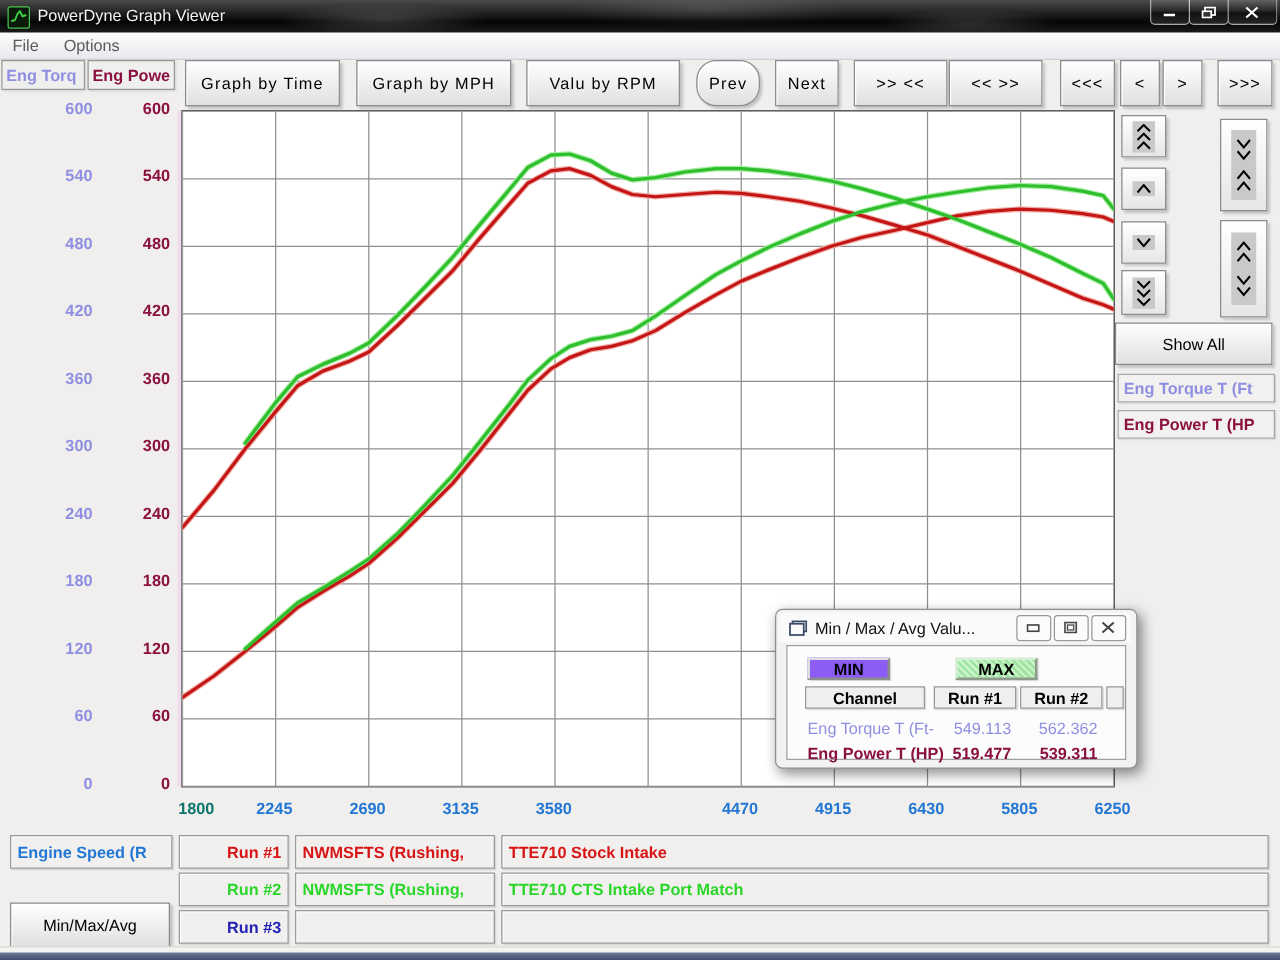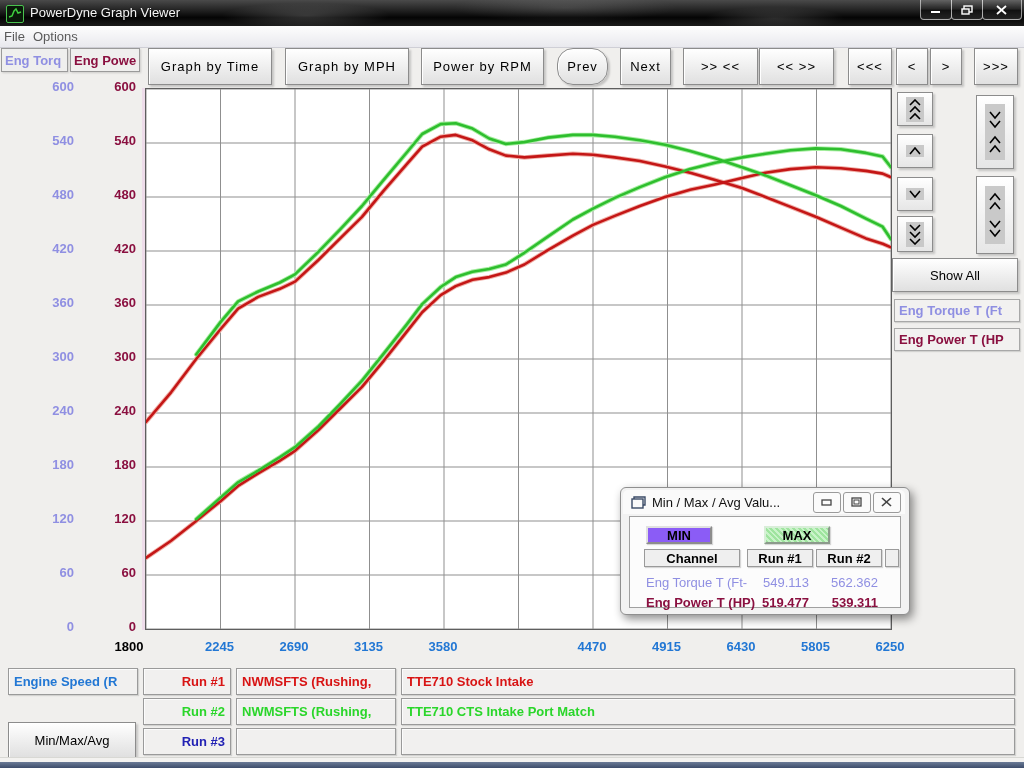--- a/index.html
+++ b/index.html
@@ -19,21 +19,21 @@
   #app-icon{left:6px;top:5px;width:16px;height:16px;background:#0a1a0a;
     border:1px solid #49c24e;border-radius:2px;}
   #title-text{left:30px;top:5px;font-size:13px;color:#f4f4f4;text-shadow:0 1px 2px #000;}
   .winbtn{top:0;height:19px;border:1px solid rgba(255,255,255,.55);border-top:none;
     background:linear-gradient(rgba(120,120,120,.55),rgba(40,40,40,.6) 45%,rgba(10,10,10,.7) 55%,rgba(70,70,70,.5));
     border-radius:0 0 4px 4px;display:flex;align-items:center;justify-content:center;}
   
   #menubar{left:0;top:26px;width:1024px;height:21px;
     background:linear-gradient(#fdfdfd,#e9e9ee);border-bottom:1px solid #cfcfd6;
     display:flex;align-items:center;font-size:13px;color:#5a5a5a;}
-  #menubar span{padding:0 4px;}
+  #menubar span{padding:0 10px;}
 
   
   .btn{background:linear-gradient(#ffffff,#ececec 60%,#e0e0e0);
     border:1px solid #8c8c8c;box-shadow:inset 1px 1px 0 #fff, 2px 2px 2px rgba(0,0,0,.18);
     display:flex;align-items:center;justify-content:center;
     font-weight:normal;font-size:13px;color:#000;box-sizing:border-box;}
 
   
   .chan-tab{height:24px;background:#efefee;border:1px solid #9a9a9a;
     box-shadow:1px 1px 2px rgba(0,0,0,.15);display:flex;align-items:center;
@@ -120,21 +120,21 @@
 <div class="chan-tab abs" style="left: 1px; top: 48px; width: 67px; color: rgb(143, 143, 226);">
   <span>Eng Torq</span>
 </div>
 <div class="chan-tab abs" style="left: 70px; top: 48px; width: 70px; color: rgb(138, 16, 64);">
   <span>Eng Powe</span>
 </div>
 
 <div id="toolbar" class="abs" style="left:0;top:48px">
     <div class="btn abs" style="left: 148px; top: 0px; width: 124px; height: 37px; letter-spacing: 1px;">Graph by Time</div>
     <div class="btn abs" style="left: 285px; top: 0px; width: 124px; height: 37px; letter-spacing: 1px;">Graph by MPH</div>
-    <div class="btn abs" style="left: 421px; top: 0px; width: 123px; height: 37px; letter-spacing: 1px;">Power by RPM</div>
+    <div class="btn abs" style="left: 421px; top: 0px; width: 123px; height: 37px; letter-spacing: 1px;">Valu by RPM</div>
     <div class="btn abs" style="left: 557px; top: 0px; width: 51px; height: 37px; letter-spacing: 1px; border-radius: 16px;">Prev</div>
     <div class="btn abs" style="left: 620px; top: 0px; width: 51px; height: 37px; letter-spacing: 1px;">Next</div>
     <div class="btn abs" style="left: 683px; top: 0px; width: 75px; height: 37px; letter-spacing: 1px;">&gt;&gt; &lt;&lt;</div>
     <div class="btn abs" style="left: 759px; top: 0px; width: 75px; height: 37px; letter-spacing: 1px;">&lt;&lt; &gt;&gt;</div>
     <div class="btn abs" style="left: 848px; top: 0px; width: 44px; height: 37px; letter-spacing: 1px;">&lt;&lt;&lt;</div>
     <div class="btn abs" style="left: 896px; top: 0px; width: 32px; height: 37px; letter-spacing: 1px;">&lt;</div>
     <div class="btn abs" style="left: 930px; top: 0px; width: 32px; height: 37px; letter-spacing: 1px;">&gt;</div>
     <div class="btn abs" style="left: 974px; top: 0px; width: 44px; height: 37px; letter-spacing: 1px;">&gt;&gt;&gt;</div>
   </div>
 
@@ -192,21 +192,21 @@
     <span style="left: 66px; top: 457px; color: rgb(138, 16, 64);">180</span>
     <span style="left: 66px; top: 403px; color: rgb(138, 16, 64);">240</span>
     <span style="left: 66px; top: 349px; color: rgb(138, 16, 64);">300</span>
     <span style="left: 66px; top: 295px; color: rgb(138, 16, 64);">360</span>
     <span style="left: 66px; top: 241px; color: rgb(138, 16, 64);">420</span>
     <span style="left: 66px; top: 187px; color: rgb(138, 16, 64);">480</span>
     <span style="left: 66px; top: 133px; color: rgb(138, 16, 64);">540</span>
     <span style="left: 66px; top: 79px; color: rgb(138, 16, 64);">600</span>
   </div>
 <div id="xticks">
-    <span style="left: 89px; top: 639px; color: #000000;">1800</span>
+    <span style="left: 117px; top: 639px; color: #0f766e;">1800</span>
     <span style="left: 179.5px; top: 639px; color: rgb(34, 119, 212);">2245</span>
     <span style="left: 254px; top: 639px; color: rgb(34, 119, 212);">2690</span>
     <span style="left: 328.5px; top: 639px; color: rgb(34, 119, 212);">3135</span>
     <span style="left: 403px; top: 639px; color: rgb(34, 119, 212);">3580</span>
     <span style="left: 477.5px; top: 639px; color: rgb(34, 119, 212); margin-top: 37px;">4025</span>
     <span style="left: 552px; top: 639px; color: rgb(34, 119, 212);">4470</span>
     <span style="left: 626.5px; top: 639px; color: rgb(34, 119, 212);">4915</span>
     <span style="left: 701px; top: 639px; color: rgb(34, 119, 212);">6430</span>
     <span style="left: 775.5px; top: 639px; color: rgb(34, 119, 212);">5805</span>
     <span style="left: 850px; top: 639px; color: rgb(34, 119, 212);">6250</span>

